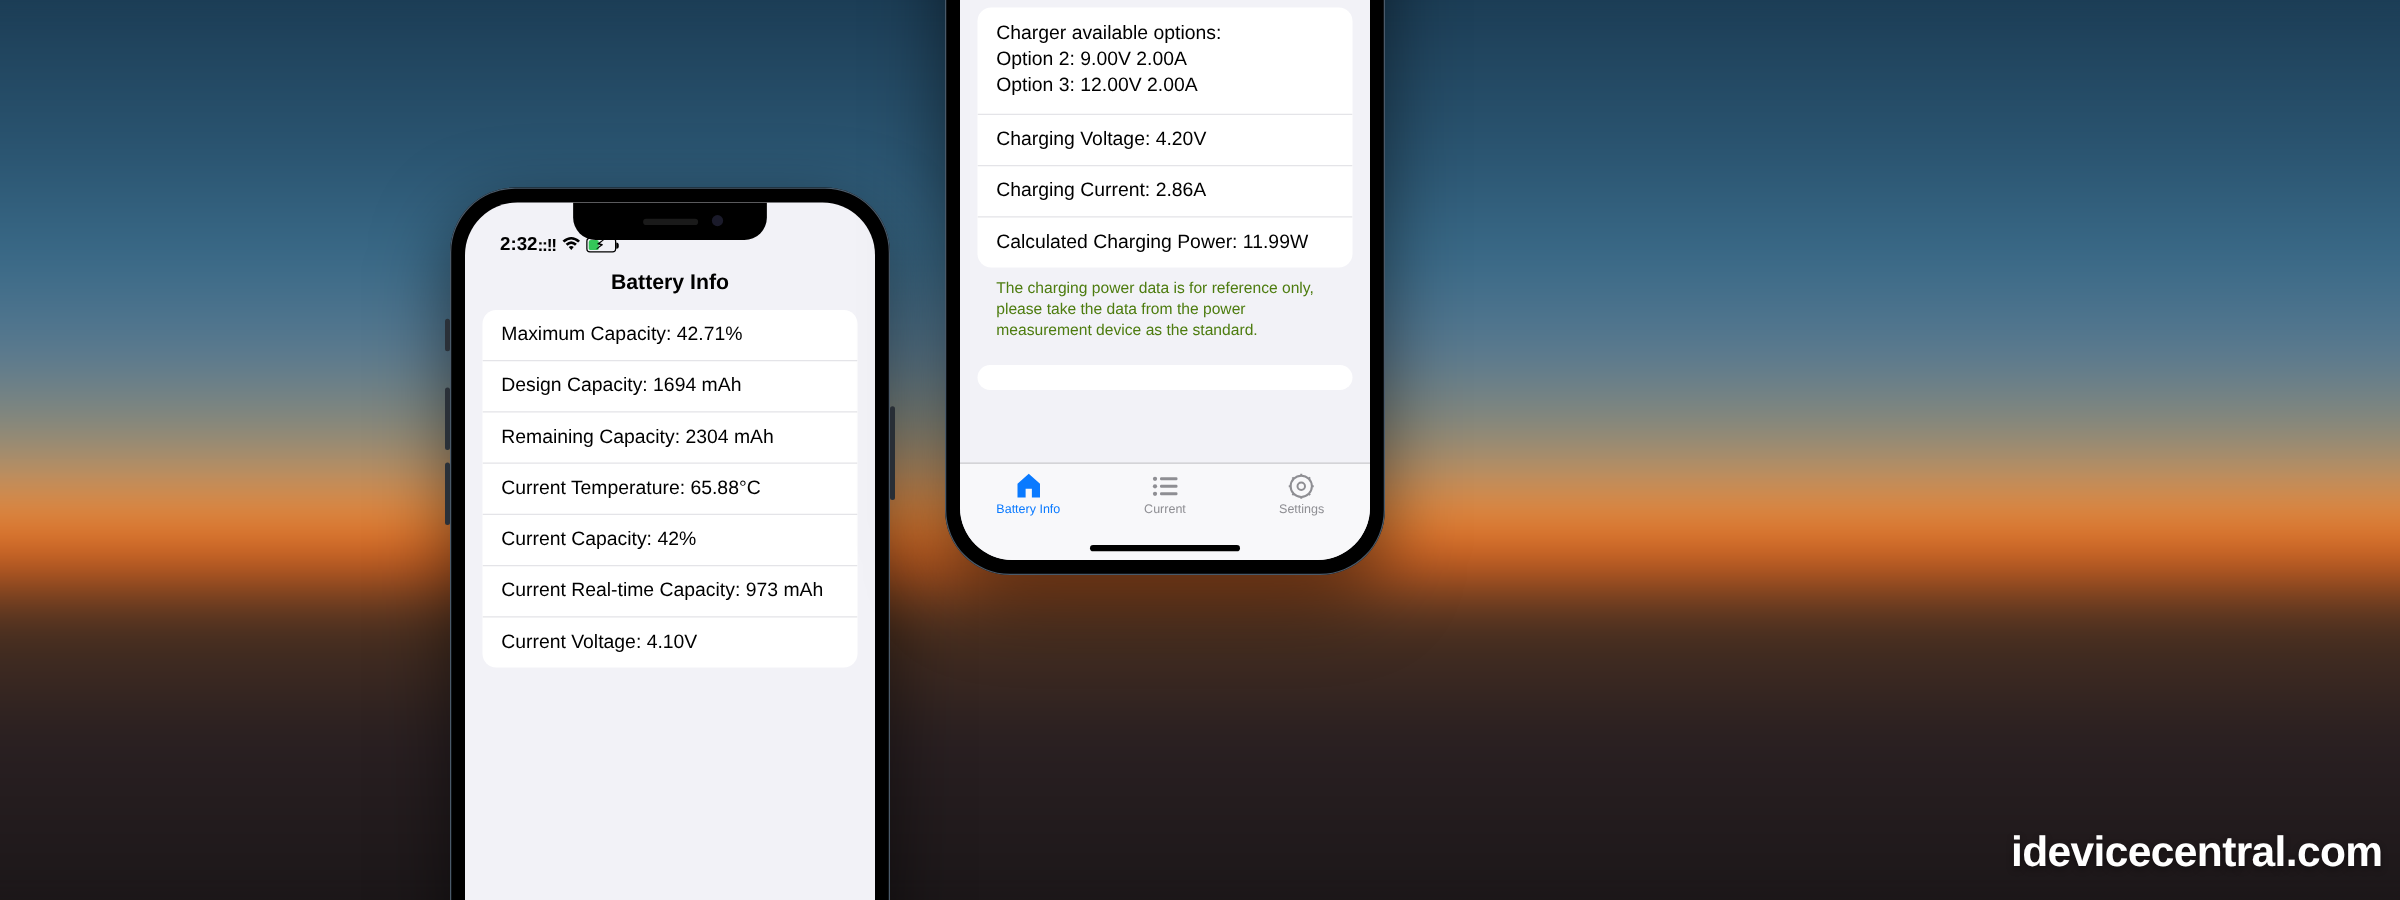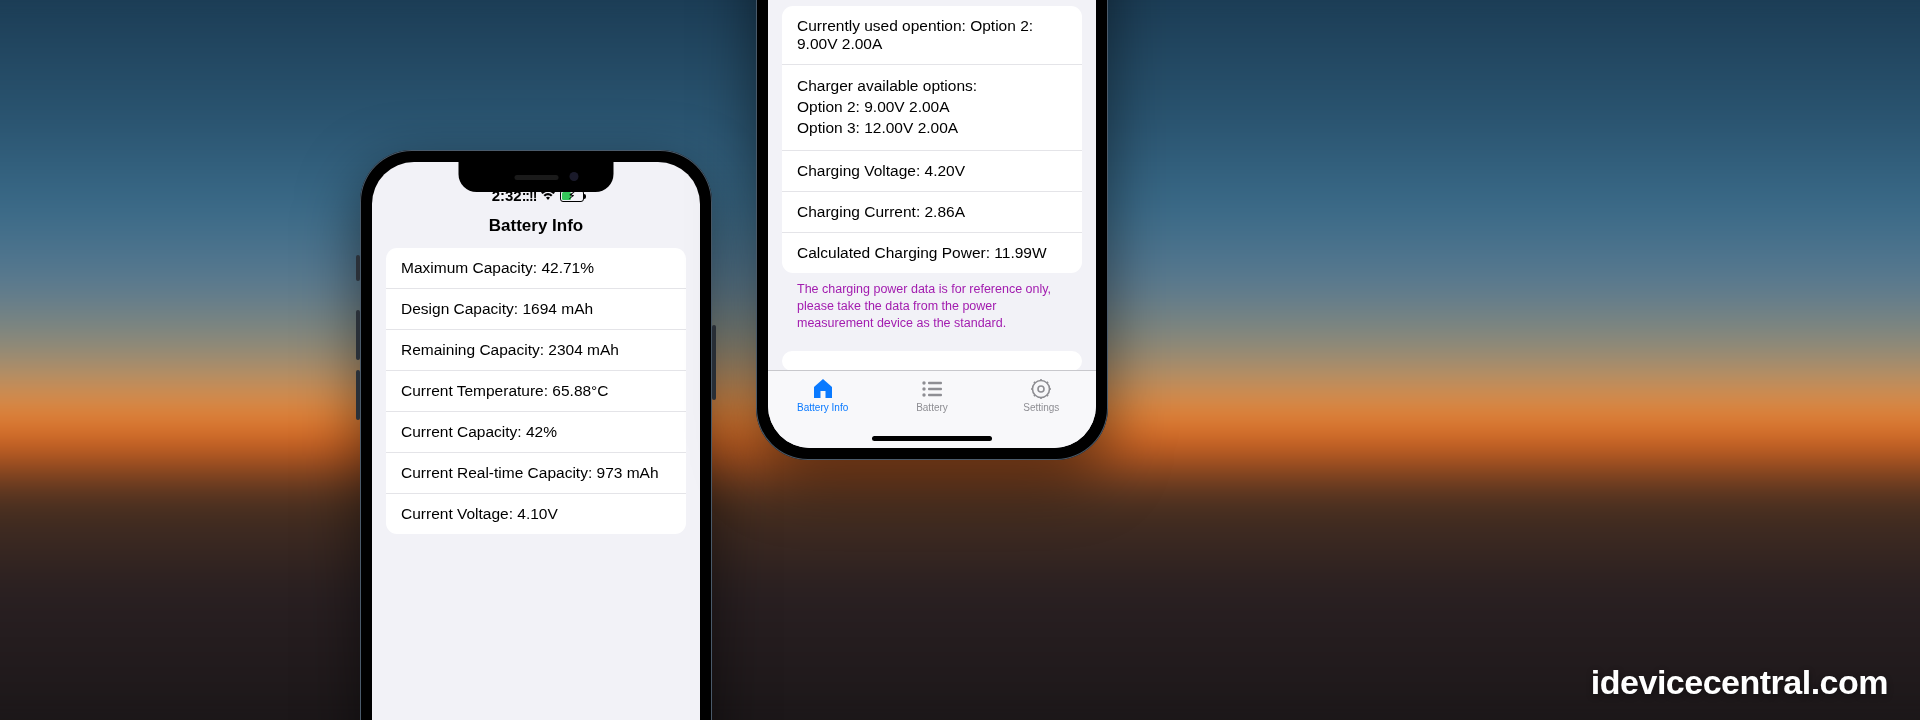--- a/index.html
+++ b/index.html
@@ -71,21 +71,21 @@
     z-index: 10;
     display: flex; align-items: center; justify-content: center; gap: 40px;
   }
   .notch .speaker { width: 44px; height: 5px; background:#1a1a1a; border-radius:3px;}
   .notch .cam { width:9px; height:9px; background:#1a1a2a; border-radius:50%; position:absolute; right:35px; top:10px;}
 
   .status-bar {
     height: 44px;
     display: flex;
     align-items: flex-end;
-    justify-content: center;
+    justify-content: flex-start;
     padding: 0 24px 2px 28px;
     font-weight: 600;
     font-size: 15px;
   }
   .status-right { display:flex; gap:4px; align-items:center; font-size:14px; letter-spacing:-1px;}
   .batt-icon {
     width: 24px; height:12px; border:1px solid #000; border-radius:3px; position:relative;
   }
   .batt-icon:after { content:""; position:absolute; right:-3px; top:3px; width:2px; height:5px; background:#000; border-radius:0 2px 2px 0;}
   .batt-fill { position:absolute; left:1px; top:1px; bottom:1px; width:40%; background:#34c759; border-radius:1.5px;}
@@ -107,21 +107,21 @@
   .row {
     padding: 11px 15px;
     font-size: 15.5px;
     border-bottom: 1px solid #e4e4e8;
     font-weight: 400;
   }
   .row:last-child { border-bottom: none; }
   .row-tall { padding: 11px 15px; }
   .footnote {
     font-size: 12.5px;
-    color: #a21caf;
+    color: #4d7c0f;
     padding: 8px 15px 12px;
     line-height: 1.35;
   }
 
   .tabbar {
     position: absolute;
     left:0; right:0; bottom:0;
     height: 78px;
     background: rgba(248,248,250,0.94);
     border-top: 0.5px solid #c8c8cc;
@@ -132,21 +132,21 @@
   }
   .tab { display:flex; flex-direction:column; align-items:center; gap:1px; font-size:10px; color:#8e8e93; width:90px;}
   .tab.active { color:#0a7aff; }
   .tab-icon { width:26px; height:24px; display:flex; align-items:center; justify-content:center;}
   .home-ind {
     position:absolute; bottom:7px; left:50%; transform:translateX(-50%);
     width:120px; height:5px; background:#000; border-radius:3px;
   }
 
   .watermark {
-    position:absolute; right:32px; bottom:18px;
+    position:absolute; right:14px; bottom:18px;
     color:#fff; font-weight:700; font-size:34px;
     font-family: Arial, sans-serif;
     text-shadow: 0 2px 6px rgba(0,0,0,0.4);
     letter-spacing: -0.5px;
   }
 
   .peek-card {
     margin-top: 8px;
     background:#fff; border-radius:11px; height:20px;
   }
@@ -195,23 +195,20 @@
         </div>
       </div>
     </div>
   </div>
 
   <div class="phone phone-right">
     <div class="screen">
       <div style="height:254px"></div>
       <div class="content">
         <div class="card">
-          <div class="row row-tall">
-            <span>Currently used opention: Option 2: 9.00V 2.00A</span>
-          </div>
           <div class="row row-tall" style="line-height:1.35">
             <div>Charger available options:</div>
             <div>Option 2: 9.00V 2.00A</div>
             <div>Option 3: 12.00V 2.00A</div>
           </div>
           <div class="row">Charging Voltage: 4.20V</div>
           <div class="row">Charging Current: 2.86A</div>
           <div class="row">Calculated Charging Power: 11.99W</div>
         </div>
         <div class="footnote">The charging power data is for reference only, please take the data from the power measurement device as the standard.</div>
@@ -233,21 +230,21 @@
                 <g fill="#8e8e93">
                   <circle cx="4" cy="4" r="1.7"></circle>
                   <rect x="8" y="2.8" width="14" height="2.4" rx="1"></rect>
                   <circle cx="4" cy="10" r="1.7"></circle>
                   <rect x="8" y="8.8" width="14" height="2.4" rx="1"></rect>
                   <circle cx="4" cy="16" r="1.7"></circle>
                   <rect x="8" y="14.8" width="14" height="2.4" rx="1"></rect>
                 </g>
               </svg>
           </span>
-          <span>Battery</span>
+          <span>Current</span>
         </div>
         <div class="tab">
           <span class="tab-icon">
             <svg width="24" height="24" viewBox="0 0 24 24">
                 <g fill="none" stroke="#8e8e93" stroke-width="1.6">
                   <circle cx="12" cy="12" r="8.5"></circle>
                   <circle cx="12" cy="12" r="3"></circle>
                   <path d="M12 2 L12 4 M12 20 L12 22 M2 12 L4 12 M20 12 L22 12 M4.9 4.9 L6.3 6.3 M17.7 17.7 L19.1 19.1 M4.9 19.1 L6.3 17.7 M17.7 6.3 L19.1 4.9"></path>
                 </g>
               </svg>

